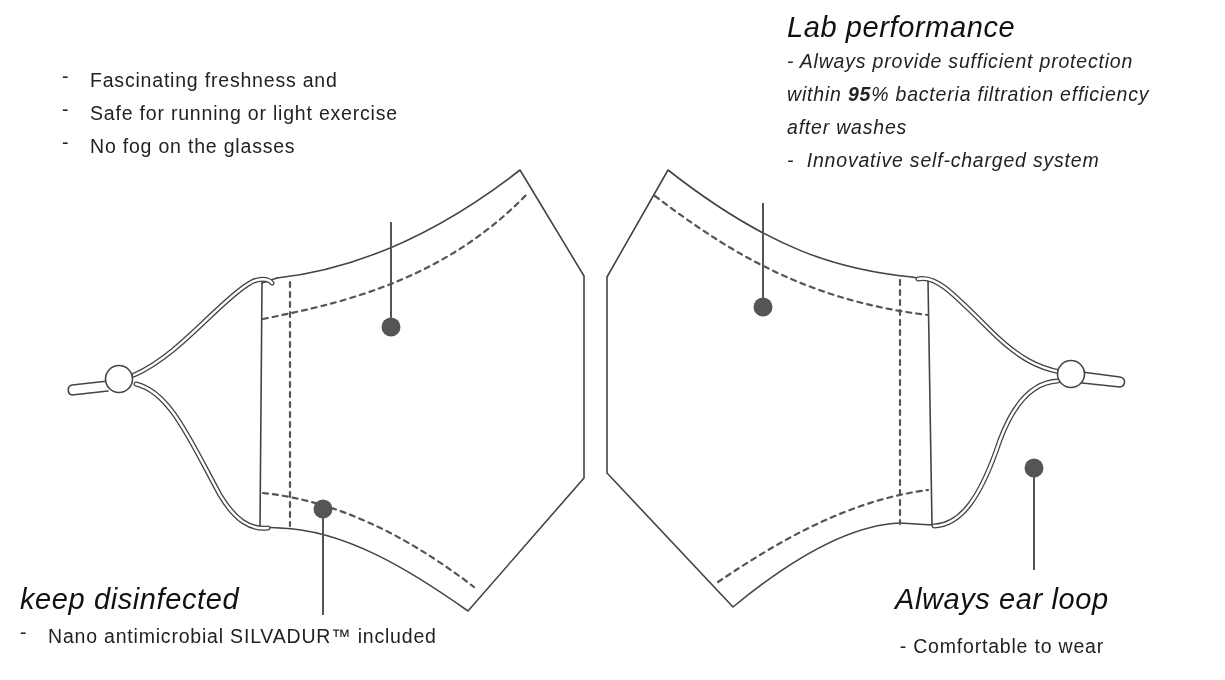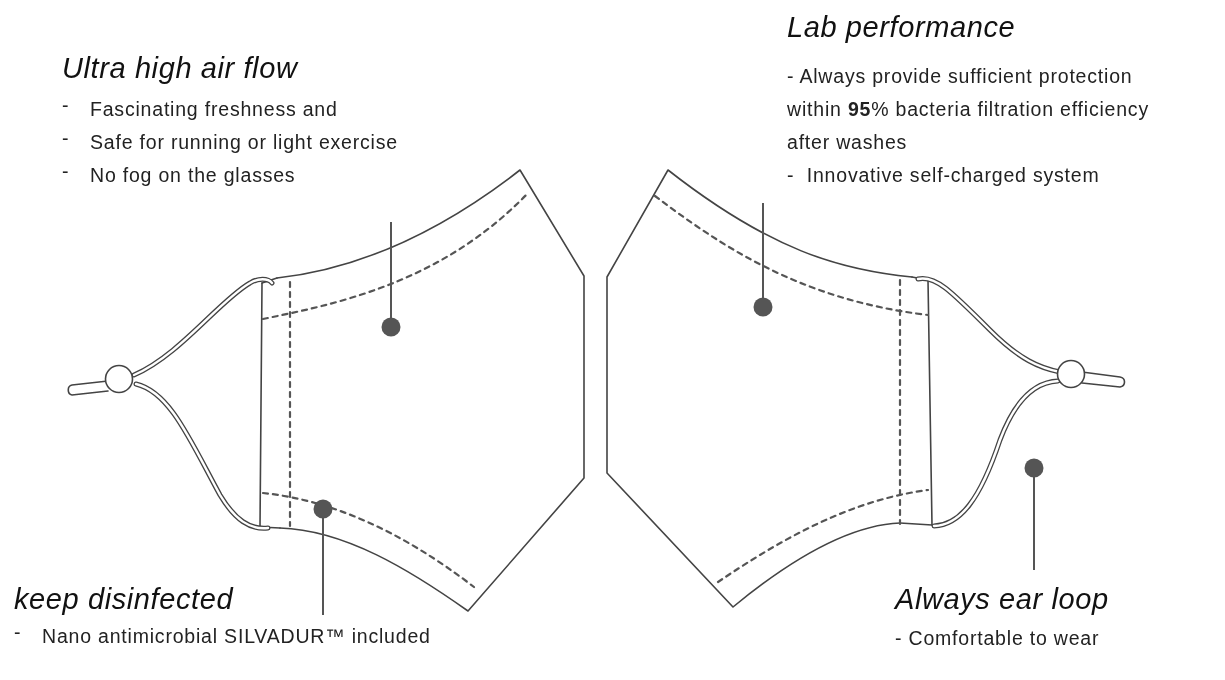--- a/index.html
+++ b/index.html
@@ -64,57 +64,56 @@
     <line x1="323" y1="512" x2="323" y2="615"></line>
     <circle cx="323" cy="509" r="9.5" stroke="none"></circle>
     <line x1="763" y1="203" x2="763" y2="302"></line>
     <circle cx="763" cy="307" r="9.5" stroke="none"></circle>
     <line x1="1034" y1="472" x2="1034" y2="570"></line>
     <circle cx="1034" cy="468" r="9.5" stroke="none"></circle>
   </g>
 </svg>
 
 <div class="block" style="left:62px; top:54px;">
-  <div class="heading">Ultra high air flow</div>
   <div style="margin-top:10px;">
     <div class="item hang">
       <span class="dash">-</span>
       <span>Fascinating freshness and</span>
     </div>
     <div class="item hang">
       <span class="dash">-</span>
       <span>Safe for running or light exercise</span>
     </div>
     <div class="item hang">
       <span class="dash">-</span>
       <span>No fog on the glasses</span>
     </div>
   </div>
 </div>
 
 <div class="block" style="left:787px; top:13px;">
   <div class="heading">Lab performance</div>
-  <div style="margin-top:18px;">
+  <div style="margin-top:3px;font-style:italic;">
     <div class="item">- Always provide sufficient protection</div>
     <div class="item">
       <span>within </span><b>95</b><span>% bacteria filtration efficiency</span>
     </div>
     <div class="item">after washes</div>
     <div class="item" style="white-space:pre;">-  Innovative self-charged system</div>
   </div>
 </div>
 
-<div class="block" style="left:14px; top:585px;">
+<div class="block" style="left:20px; top:585px;">
   <div class="heading">keep disinfected</div>
   <div style="margin-top:6px;">
     <div class="item hang">
       <span class="dash">-</span>
       <span>Nano antimicrobial SILVADUR™ included</span>
     </div>
   </div>
 </div>
 
 <div class="block" style="left:895px; top:585px;">
   <div class="heading">Always ear loop</div>
-  <div style="margin-top:8px;">
+  <div style="margin-top:16px;text-align:center;">
     <div class="item">- Comfortable to wear</div>
   </div>
 </div>
 
 </body></html>

